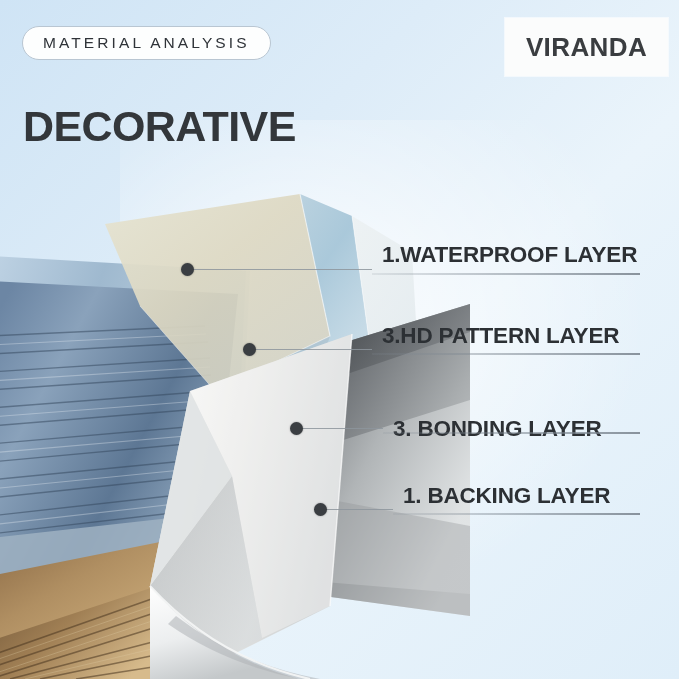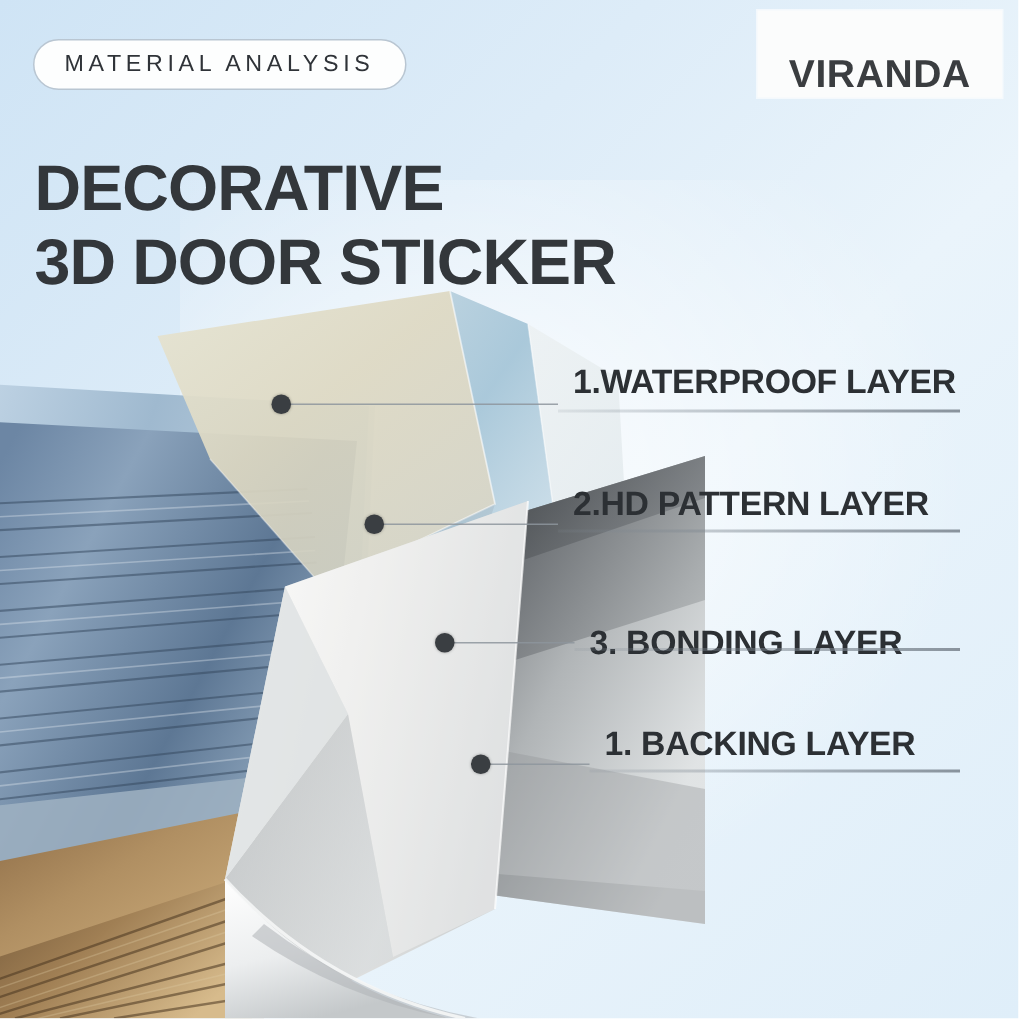--- a/index.html
+++ b/index.html
@@ -29,22 +29,22 @@
     white-space:nowrap;
   }
   .headline{
     position:absolute;left:23px;top:68px;width:470px;
     font-size:43px;line-height:49px;font-weight:bold;
     color:#33373b;letter-spacing:-0.6px;margin-top:34px;
   }
   .headline div{white-space:nowrap;}
 
   .logo-box{
-    position:absolute;left:505px;top:7px;width:163px;height:58px;
-    background:#fbfcfc;display:flex;align-items:flex-end;justify-content:center;
+    position:absolute;left:505px;top:18px;width:163px;height:58px;
+    background:#fbfcfc;display:flex;align-items:center;justify-content:center;
     box-shadow:0 0 0 1px rgba(255,255,255,.6);
   }
   .logo-box span{
     font-size:26px;font-weight:bold;color:#3a3d40;letter-spacing:.4px;
   }
 
   
   #art{position:absolute;left:0;top:186px;width:470px;height:493px;}
 
   
@@ -227,38 +227,37 @@
       <path d="M150,400 Q216,472 310,493" fill="none" stroke="#f5f6f6" stroke-width="2.2" opacity="0.9"></path>
     </g>
   </svg>
 
   <div class="badge">
     <span>MATERIAL ANALYSIS</span>
   </div>
 
   <div class="headline">
     <div>DECORATIVE</div>
-    <div>3D DOOR STICKER</div>
   </div>
 
   <div class="logo-box">
     <span>VIRANDA</span>
   </div>
 
   <div id="callouts">
       <div class="callout">
         <div class="co-line" style="left: 193px; top: 269px; width: 179px;"></div>
         <div class="co-dot" style="left: 181px; top: 263px; background: rgb(58, 62, 66);"></div>
         <div class="co-label" style="left: 382px; top: 242px;">1.WATERPROOF LAYER</div>
         <div class="co-rule" style="left: 372px; top: 273px; width: 268px;"></div>
       </div>
       <div class="callout">
         <div class="co-line" style="left: 255px; top: 349px; width: 117px;"></div>
         <div class="co-dot" style="left: 243px; top: 343px; background: rgb(58, 62, 66);"></div>
-        <div class="co-label" style="left: 382px; top: 323px;">2.HD PATTERN LAYER</div>
+        <div class="co-label" style="left: 382px; top: 323px;">3.HD PATTERN LAYER</div>
         <div class="co-rule" style="left: 372px; top: 353px; width: 268px;"></div>
       </div>
       <div class="callout">
         <div class="co-line" style="left: 302px; top: 428px; width: 81px;"></div>
         <div class="co-dot" style="left: 290px; top: 422px; background: rgb(58, 62, 66);"></div>
         <div class="co-label" style="left: 393px; top: 416px;">3. BONDING LAYER</div>
         <div class="co-rule" style="left: 383px; top: 432px; width: 257px;"></div>
       </div>
       <div class="callout">
         <div class="co-line" style="left: 326px; top: 509px; width: 67px;"></div>

